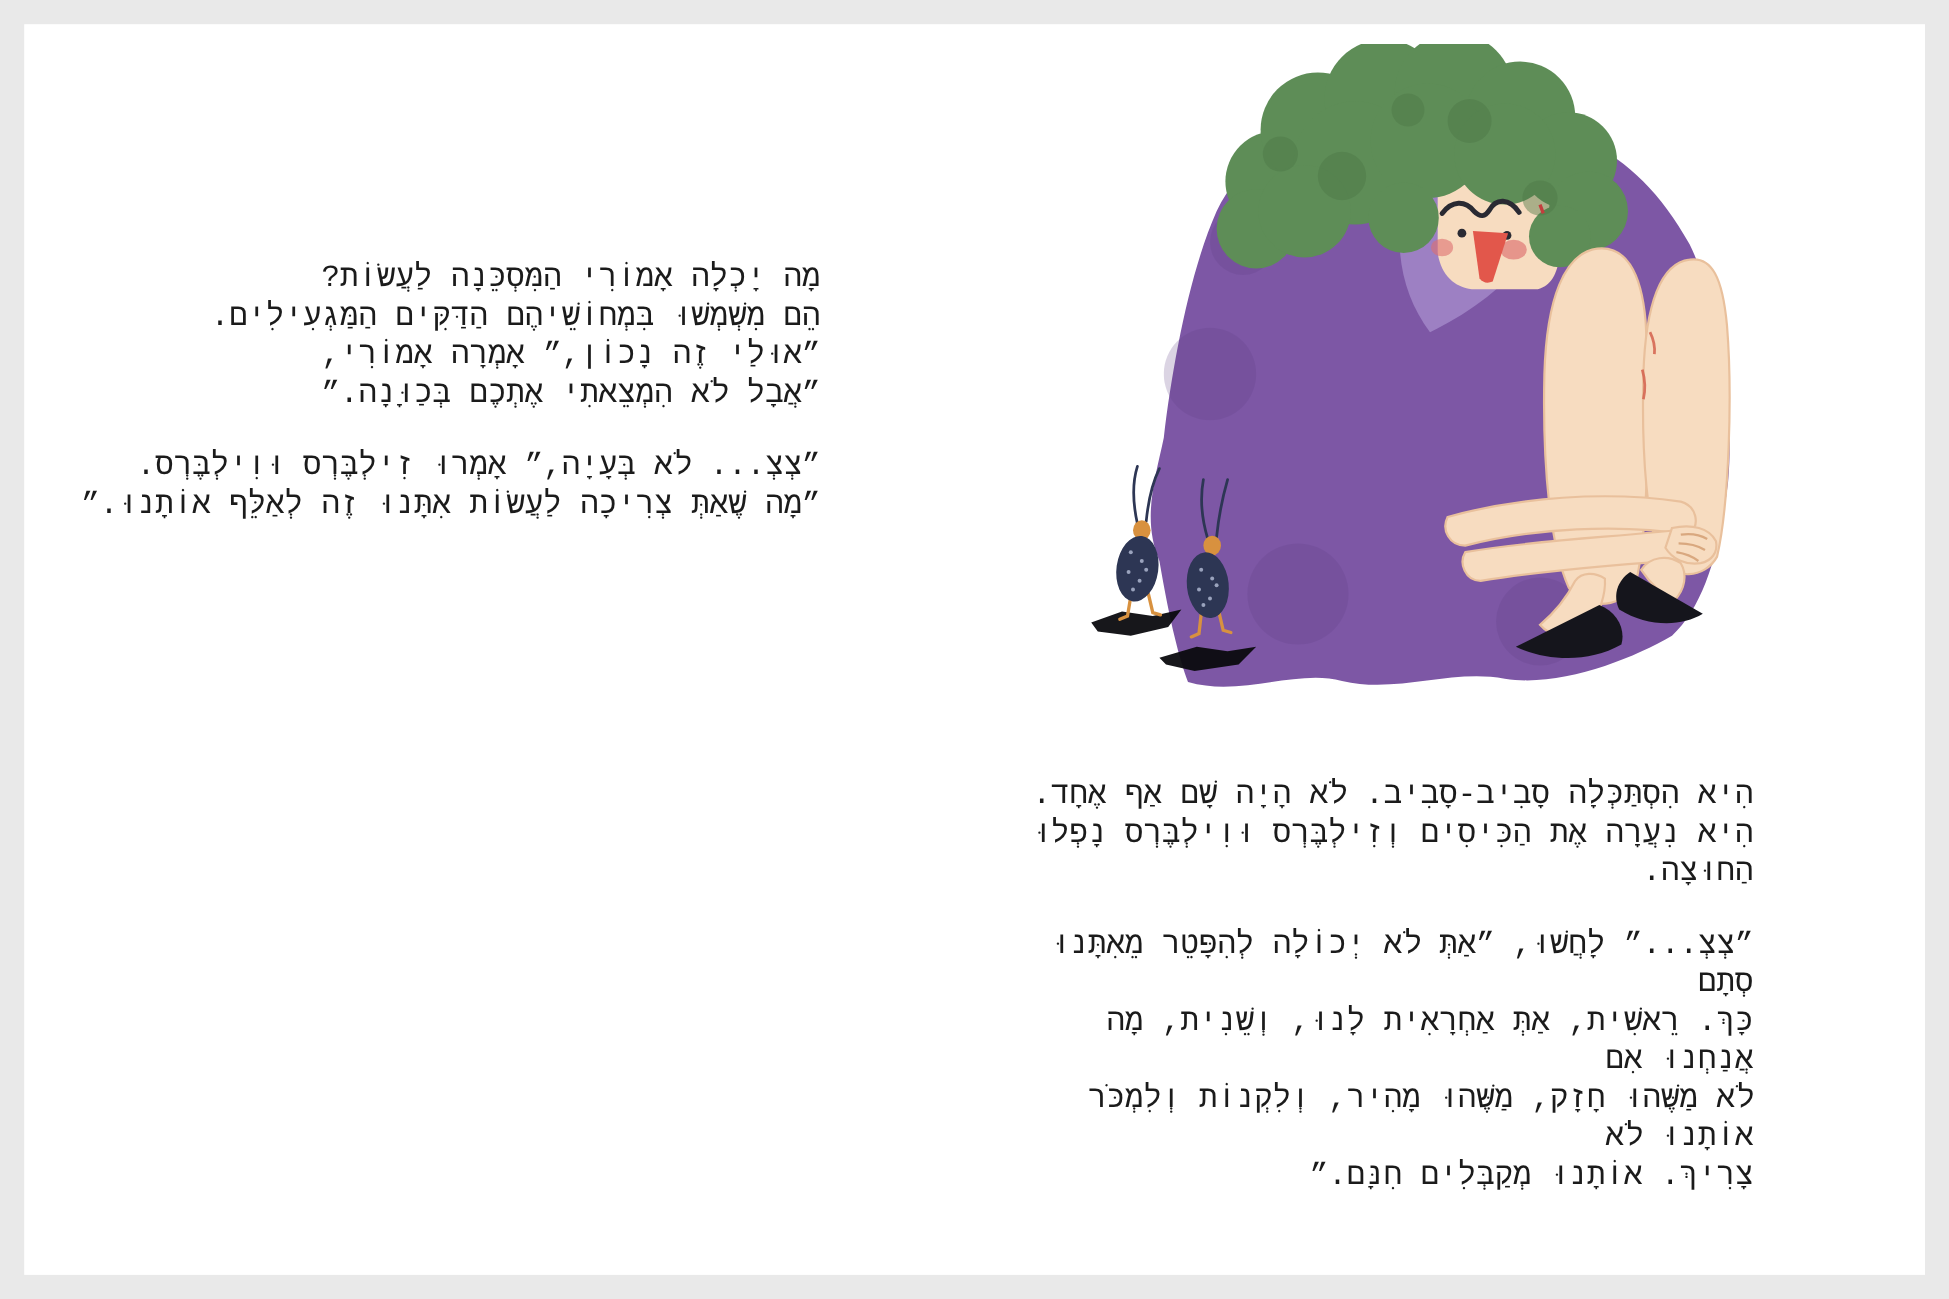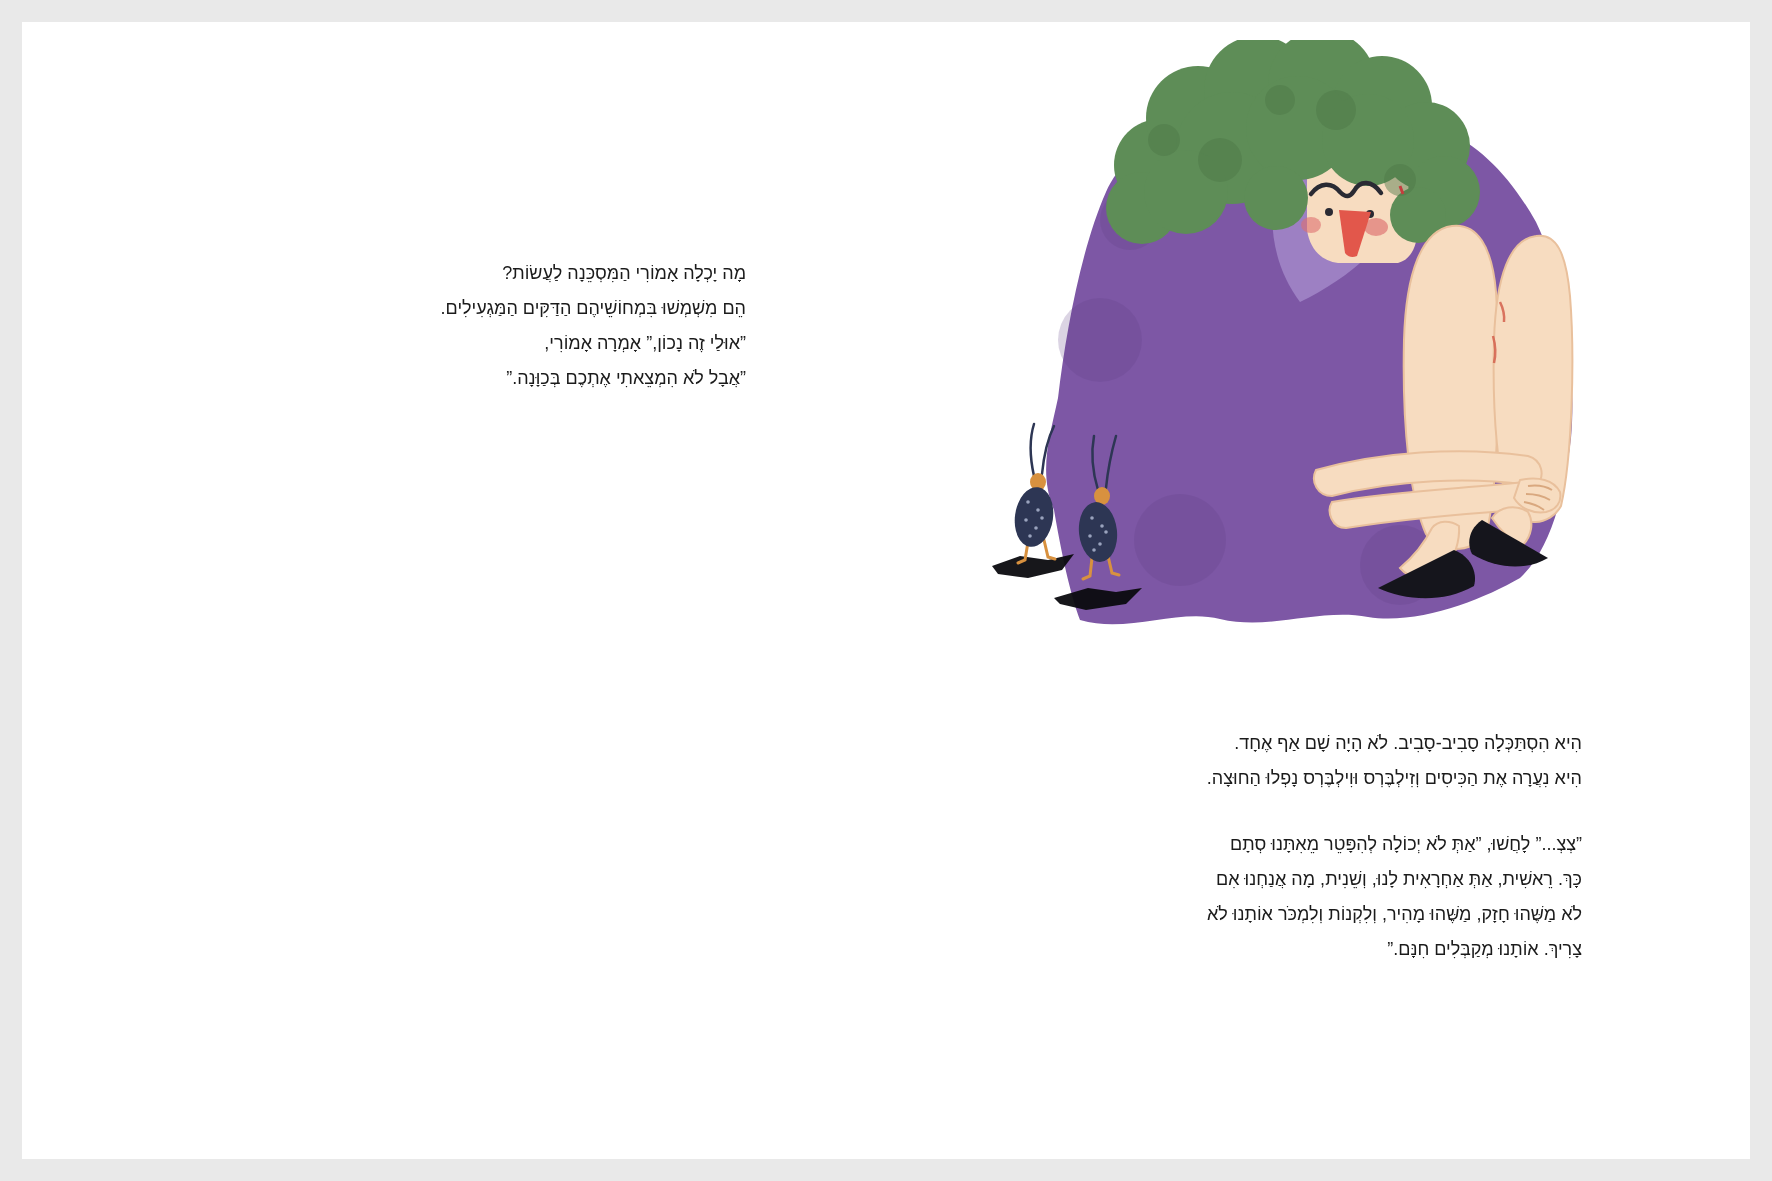--- a/index.html
+++ b/index.html
@@ -6,27 +6,26 @@
   .canvas{
     position:relative;width:1772px;height:1181px;overflow:hidden;
     background:#e9e9e9;font-family:"DejaVu Sans",sans-serif;
   }
   .spread{
     position:absolute;left:22px;top:22px;width:1728px;height:1137px;
     background:#ffffff;
   }
   .text-block{
     position:absolute;direction:rtl;text-align:right;
-    color:#1b1b1b;font-size:18px;line-height:35px;
-    font-family:Liberation Sans, sans-serif;
-    margin-top:20px;
+    color:#1b1b1b;font-size:28px;line-height:35px;
+    font-family:Liberation Mono, monospace;
   }
   .text-block .para{margin:0 0 31px 0;white-space:pre-line;}
   .tb-left{top:236px;right:1026px;width:680px;}
-  .tb-right{top:706px;right:190px;width:680px;}
+  .tb-right{top:706px;right:178px;width:680px;}
   .illustration{
     position:absolute;left:980px;top:40px;width:620px;height:600px;
   }
 </style>
 </head>
 <body>
 
 <div class="canvas">
   <div class="spread"></div>
 
@@ -132,20 +131,22 @@
         </g>
       </g>
     </g>
   </svg>
 
   <div class="text-block tb-left" dir="rtl">
     <p class="para">מָה יָכְלָה אָמוֹרִי הַמִּסְכֵּנָה לַעֲשׂוֹת?
 הֵם מִשְׁמְשׁוּ בִּמְחוֹשֵׁיהֶם הַדַּקִּים הַמַּגְעִילִים.
 ”אוּלַי זֶה נָכוֹן,” אָמְרָה אָמוֹרִי,
 ”אֲבָל לֹא הִמְצֵאתִי אֶתְכֶם בְּכַוָּנָה.”</p>
+    <p class="para">”צְצְ... לֹא בְּעָיָה,” אָמְרוּ זִילְבֶּרְס וּוִילְבֶּרְס.
+”מָה שֶׁאַתְּ צְרִיכָה לַעֲשׂוֹת אִתָּנוּ זֶה לְאַלֵּף אוֹתָנוּ.”</p>
   </div>
 
   <div class="text-block tb-right" dir="rtl">
     <p class="para">הִיא הִסְתַּכְּלָה סָבִיב-סָבִיב. לֹא הָיָה שָׁם אַף אֶחָד.
 הִיא נִעֲרָה אֶת הַכִּיסִים וְזִילְבֶּרְס וּוִילְבֶּרְס נָפְלוּ הַחוּצָה.</p>
     <p class="para">”צְצְ...” לָחֲשׁוּ, ”אַתְּ לֹא יְכוֹלָה לְהִפָּטֵר מֵאִתָּנוּ סְתָם
 כָּךְ. רֵאשִׁית, אַתְּ אַחְרָאִית לָנוּ, וְשֵׁנִית, מָה אֲנַחְנוּ אִם
 לֹא מַשֶּׁהוּ חָזָק, מַשֶּׁהוּ מָהִיר, וְלִקְנוֹת וְלִמְכֹּר אוֹתָנוּ לֹא
 צָרִיךְ. אוֹתָנוּ מְקַבְּלִים חִנָּם.”</p>
   </div>

